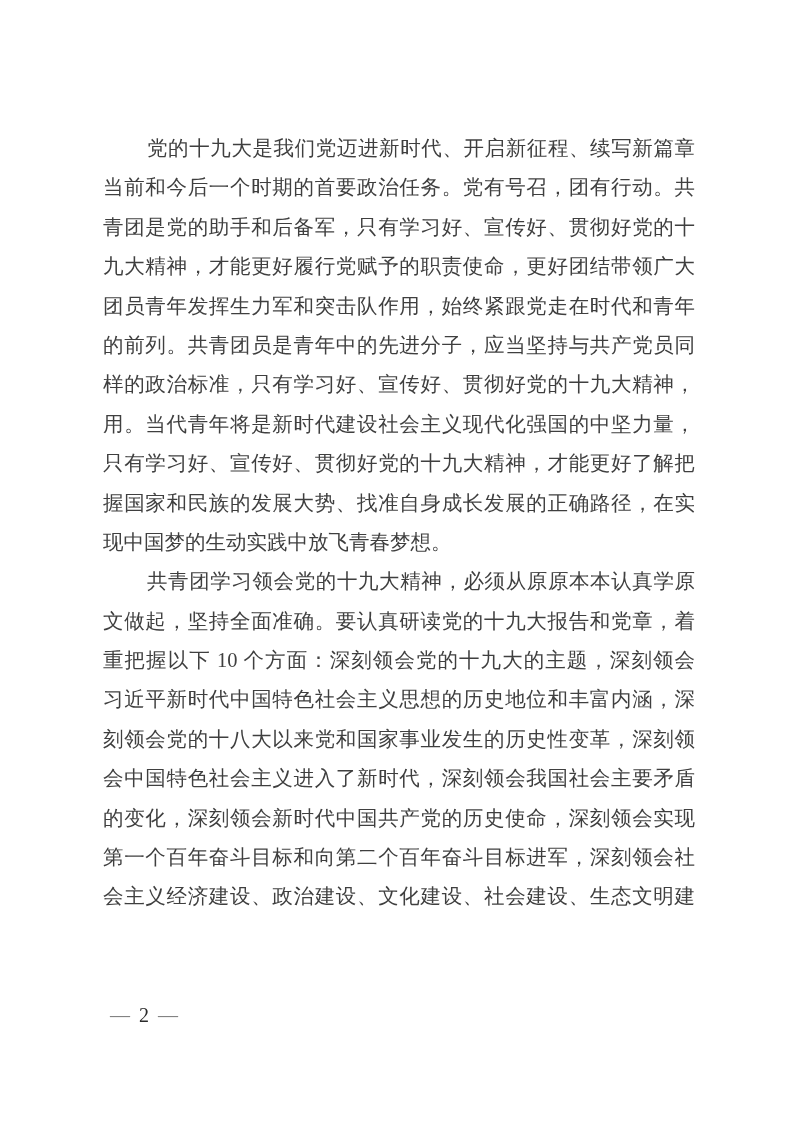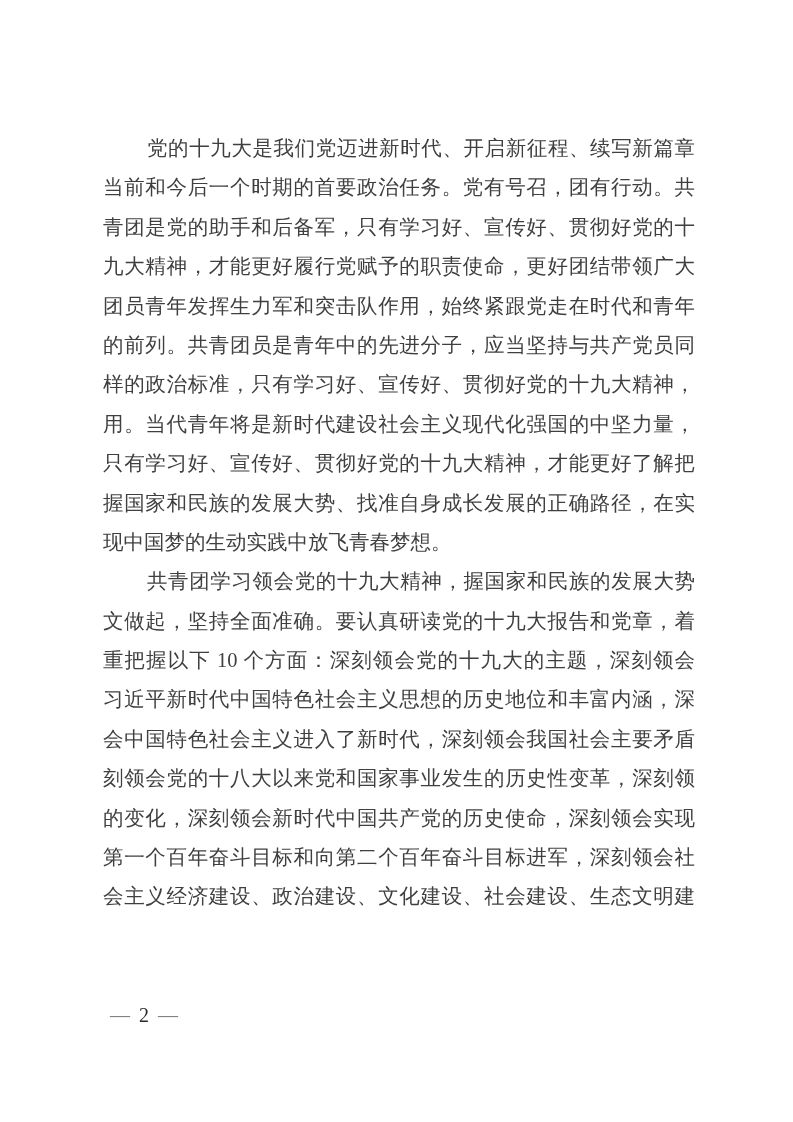--- a/index.html
+++ b/index.html
@@ -76,26 +76,26 @@
       <div class="line">团员青年发挥生力军和突击队作用，始终紧跟党走在时代和青年</div>
       <div class="line">的前列。共青团员是青年中的先进分子，应当坚持与共产党员同</div>
       <div class="line">样的政治标准，只有学习好、宣传好、贯彻好党的十九大精神，</div>
       <div class="line">用。当代青年将是新时代建设社会主义现代化强国的中坚力量，</div>
       <div class="line">只有学习好、宣传好、贯彻好党的十九大精神，才能更好了解把</div>
       <div class="line">握国家和民族的发展大势、找准自身成长发展的正确路径，在实</div>
       <div class="line para-end">现中国梦的生动实践中放飞青春梦想。</div>
     </div>
 
     <div class="para">
-      <div class="line indent">共青团学习领会党的十九大精神，握国家和民族的发展大势</div>
+      <div class="line indent">共青团学习领会党的十九大精神，必须从原原本本认真学原</div>
       <div class="line">文做起，坚持全面准确。要认真研读党的十九大报告和党章，着</div>
       <div class="line">重把握以下 10 个方面：深刻领会党的十九大的主题，深刻领会</div>
       <div class="line">习近平新时代中国特色社会主义思想的历史地位和丰富内涵，深</div>
+      <div class="line">刻领会党的十八大以来党和国家事业发生的历史性变革，深刻领</div>
       <div class="line">会中国特色社会主义进入了新时代，深刻领会我国社会主要矛盾</div>
-      <div class="line">刻领会党的十八大以来党和国家事业发生的历史性变革，深刻领</div>
       <div class="line">的变化，深刻领会新时代中国共产党的历史使命，深刻领会实现</div>
       <div class="line">第一个百年奋斗目标和向第二个百年奋斗目标进军，深刻领会社</div>
       <div class="line">会主义经济建设、政治建设、文化建设、社会建设、生态文明建</div>
     </div>
 
   </div>
 
   <div class="footer">
     <span class="dash">—</span><span class="page-num">2</span><span class="dash">—</span>
   </div>

